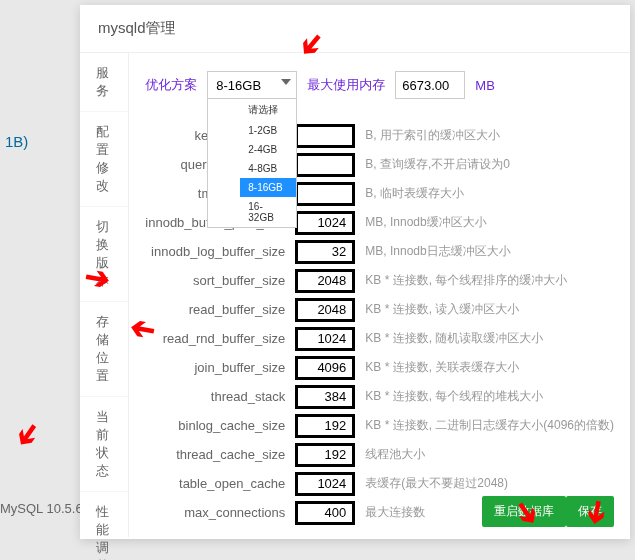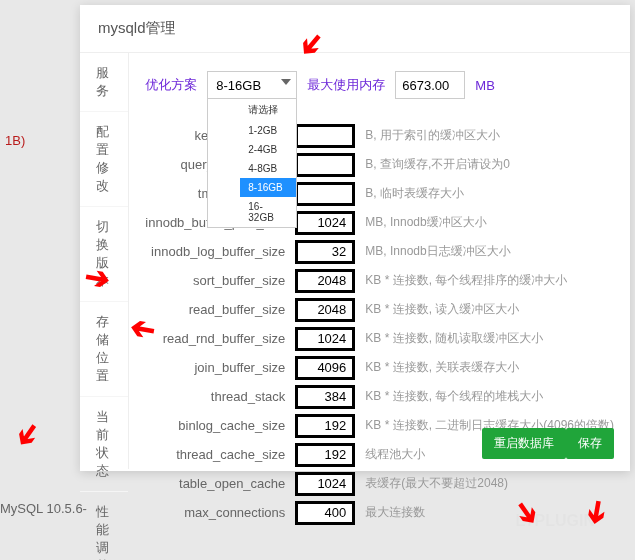--- a/index.html
+++ b/index.html
@@ -1,21 +1,21 @@
 <!DOCTYPE html>
 <html><head>
 <meta charset="utf-8">
 <style>
 * { box-sizing: border-box; margin: 0; padding: 0; }
 body { font-family: -apple-system, "Microsoft YaHei", sans-serif; background: #f5f5f5; width: 635px; height: 560px; overflow: hidden; position: relative; }
 .bg { position: absolute; top: 0; left: 0; width: 635px; height: 560px; background: #e8e8e8; }
-.bg-text { position: absolute; color: #b91c1c; font-size: 13px; }
+.bg-text { position: absolute; color: #0369a1; font-size: 15px; }
 .mysql-version { position: absolute; bottom: 44px; left: 0; font-size: 13px; color: #666; }
 .watermark { position: absolute; color: #ccc; font-size: 20px; font-weight: bold; opacity: 0.5; }
-.modal { position: absolute; left: 80px; top: 5px; width: 550px; height: 466px; background: #fff; box-shadow: 0 2px 10px rgba(0,0,0,0.15); }
+.modal { position: absolute; left: 80px; top: 5px; width: 550px; height: 534px; background: #fff; box-shadow: 0 2px 10px rgba(0,0,0,0.15); }
 .modal-title { padding: 14px 18px; font-size: 15px; color: #555; border-bottom: 1px solid #eee; }
 .modal-body { display: flex; height: calc(100% - 50px); }
 .sidebar { width: 100px; border-right: 1px solid #eee; }
 .sidebar-item { padding: 11px 16px; font-size: 13px; color: #666; cursor: pointer; border-bottom: 1px solid #f5f5f5; }
 .content { flex: 1; padding: 18px 16px 16px 16px; position: relative; overflow: visible; }
 .top-row { display: flex; align-items: center; gap: 10px; margin-bottom: 22px; }
 .top-label { font-size: 13px; color: #6d28d9; }
 .select-wrap { position: relative; }
 .select-box { width: 90px; height: 28px; border: 1px solid #ccc; padding: 0 22px 0 8px; font-size: 13px; background: #fff; cursor: pointer; display: flex; align-items: center; }
 .select-arrow { position: absolute; right: 6px; top: 8px; width: 0; height: 0; border-left: 5px solid transparent; border-right: 5px solid transparent; border-top: 6px solid #666; }

